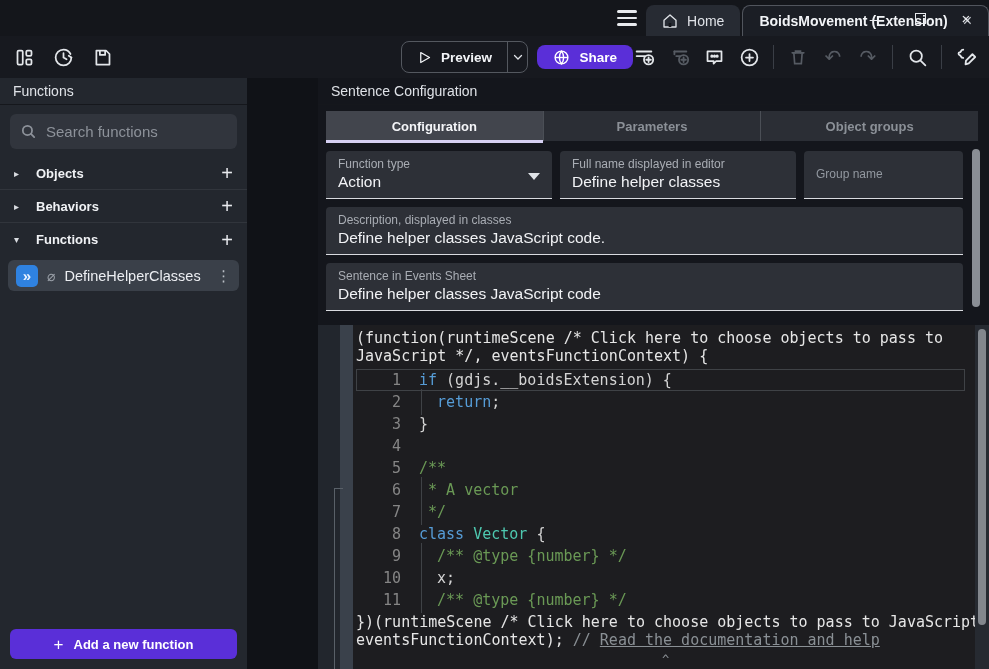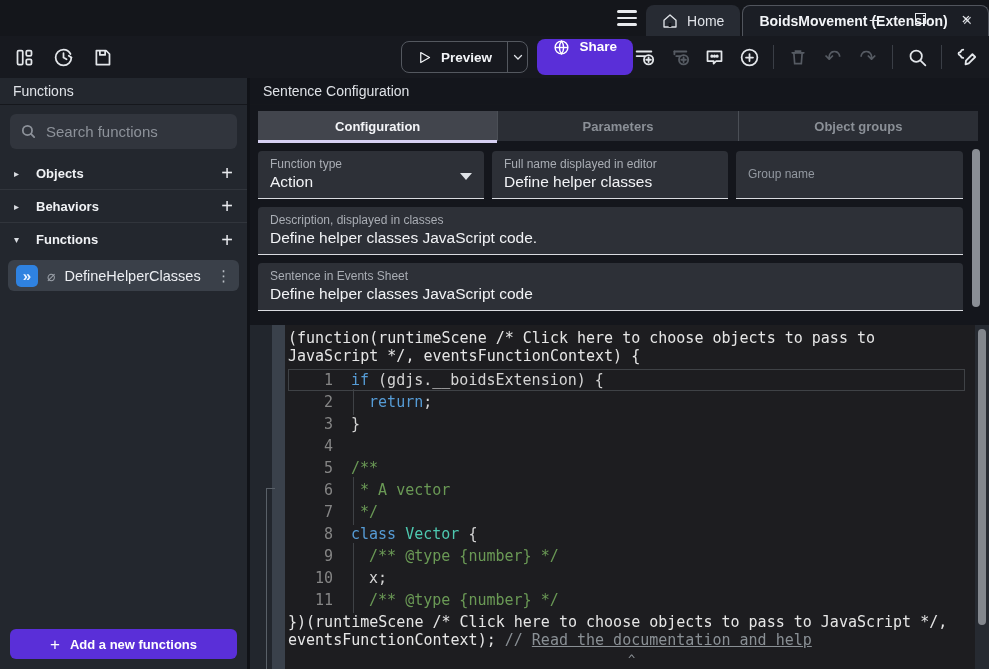--- a/index.html
+++ b/index.html
@@ -25,28 +25,28 @@
 
   
   .toolbar { height:42px; background:#17191f; display:flex; align-items:center; }
   .tb-left { display:flex; gap:17px; margin-left:13px; }
   .tb-icon { width:22px; height:22px; color:#e3e6ea; cursor:pointer; display:flex; align-items:center; justify-content:center; }
   .tb-icon.dim { color:#565b63; }
   .preview-group { display:flex; align-items:stretch; height:32px; border:1px solid #54585f; border-radius:8px; margin-left:288px; overflow:hidden; }
   .preview-main { display:flex; align-items:center; gap:9px; padding:0 15px; cursor:pointer; }
   .preview-main span { font-size:13.5px; font-weight:700; color:#f2f4f7; }
   .preview-arrow { width:27px; display:flex; align-items:center; justify-content:center; border-left:1px solid #54585f; cursor:pointer; color:#dfe2e7; }
-  .share-btn { display:flex; align-items:flex-start; gap:9px; height:36px; padding:0 16px; border-radius:8px; background:#5a2fd8; margin-left:9px; cursor:pointer; }
+  .share-btn { display:flex; align-items:center; gap:9px; height:24px; padding:0 16px; border-radius:8px; background:#5a2fd8; margin-left:9px; cursor:pointer; }
   .share-btn span { font-size:13.5px; font-weight:700; color:#ffffff; }
   .tb-right { display:flex; align-items:center; gap:13px; margin-left:auto; margin-right:12px; }
   .tb-sep { width:1px; height:24px; background:#3a3e46; }
   .uglyph { font-size:20px; line-height:1; }
 
   
-  .content { display:flex; height:591px; }
+  .content { display:flex; height:591px;gap:34px; }
   .sidebar { width:247px; background:#23272e; position:relative; display:flex; flex-direction:column; }
   .col-gap { width:3px; background:#101217; }
   .main { flex:1; background:#14161c; position:relative; }
 
   
   .panel-header { height:27px; display:flex; align-items:center; padding:0 13px; font-size:14px; color:#dfe2e7; border-bottom:1px solid #15171c; flex:none; }
   .search-wrap { margin:9px 10px 8px 10px; height:35px; background:#31353d; border-radius:6px; display:flex; align-items:center; padding:0 10px; gap:9px; flex:none; }
   .search-wrap input { flex:1; background:transparent; border:none; outline:none; color:#e8eaee; font-size:15px; font-family:"Liberation Sans",sans-serif; }
   .search-wrap input::placeholder { color:#8d929a; }
   .tree-row { height:33px; display:flex; align-items:center; padding:0 14px; gap:12px; border-bottom:1px solid #31353c; cursor:pointer; flex:none; }
@@ -285,21 +285,21 @@
 
     <div class="fn-item">
       <span class="fn-icon">»</span>
       <span class="fn-private">⌀</span>
       <span class="fn-name">DefineHelperClasses</span>
       <span class="fn-menu">⋮</span>
     </div>
 
     <div class="add-fn-btn">
       <span class="plus">+</span>
-      <span class="lbl">Add a new functions</span>
+      <span class="lbl">Add a new function</span>
     </div>
   </aside>
 
   <div class="col-gap"></div>
 
   <main class="main">
     <div class="panel-header">Sentence Configuration</div>
 
     <div class="tabbar">
       <div class="mtab active">Configuration</div>

